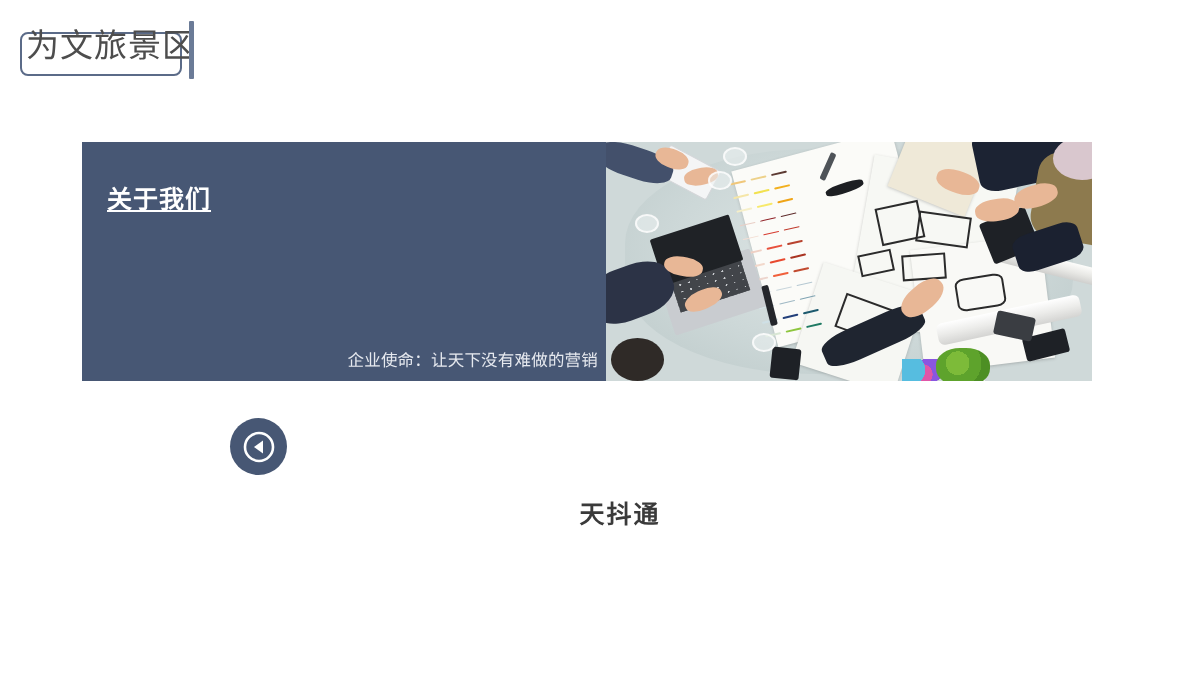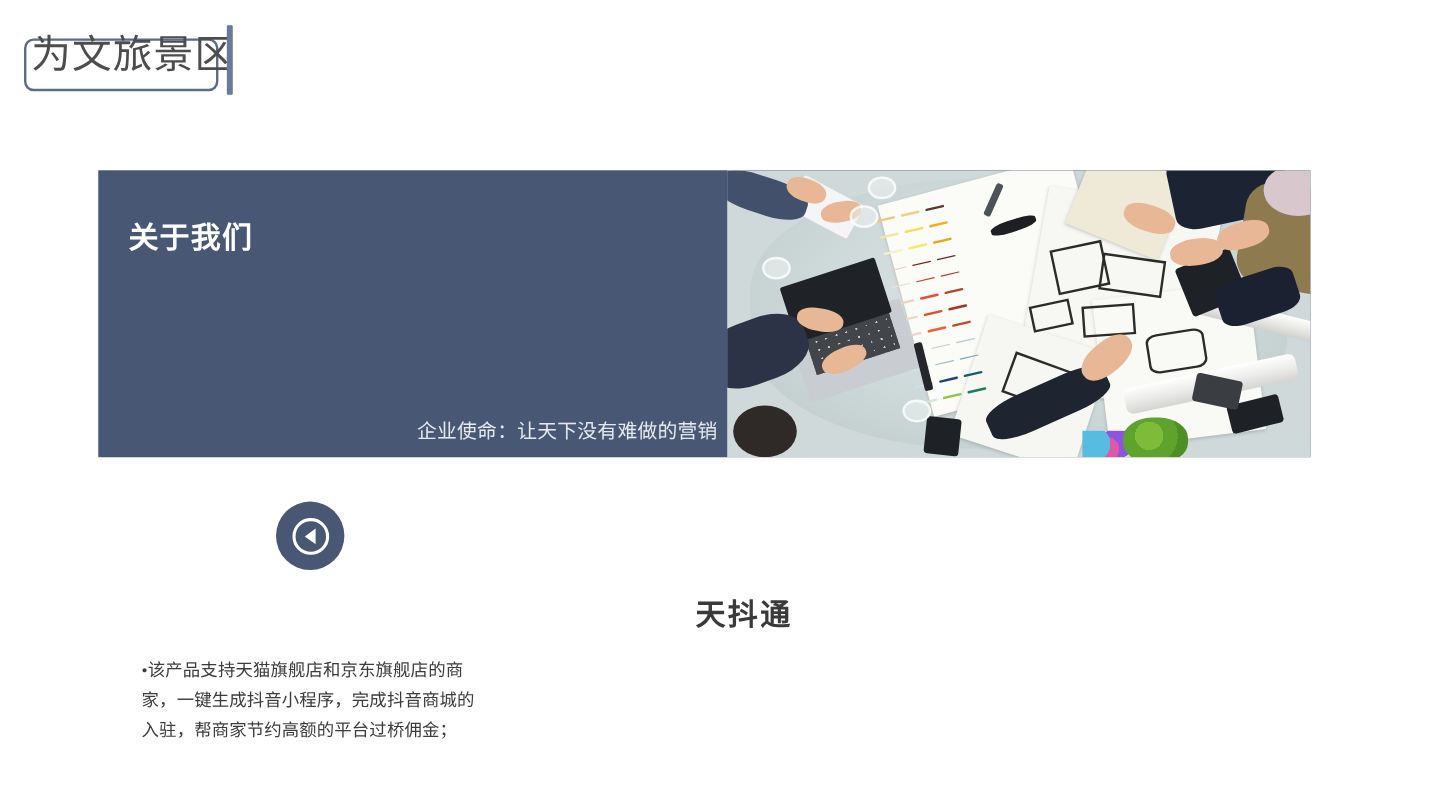--- a/index.html
+++ b/index.html
@@ -93,20 +93,21 @@
 
   .about-heading {
     position: absolute;
     left: 25px;
     top: 42px;
     font-size: 25px;
     font-weight: bold;
     color: #ffffff;
     letter-spacing: 1px;
     line-height: 30px;
+    text-decoration: underline;
   }
 
   .about-body {
     position: absolute;
     left: 48px;
     top: 94px;
     width: 478px;
     font-size: 16.5px;
     line-height: 34px;
     color: #e6e9ef;
@@ -294,21 +295,20 @@
     top: 418px;
     width: 1200px;
     height: 250px;
     display: flex;
   }
 
   .feature {
     flex: 1 1 0;
     position: relative;
     text-align: center;
-    font-family: Liberation Serif, serif;
   }
 
   .feature-icon {
     width: 57px;
     height: 57px;
     border-radius: 50%;
     background: #475774;
     margin: 0 auto;
     display: flex;
     align-items: center;
@@ -473,18 +473,17 @@
 <div class="features">
 
   <div class="feature">
     <div class="feature-icon">
       <svg width="34" height="34" viewBox="0 0 34 34" aria-hidden="true">
         <circle cx="17" cy="17" r="14" fill="none" stroke="#ffffff" stroke-width="2.6"></circle>
         <path d="M21 10.5 L21 23.5 L12 17 Z" fill="#ffffff"></path>
       </svg>
     </div>
     <div class="feature-title">天抖通</div>
-    <div class="feature-desc">•该产品支持天猫旗舰店和京东旗舰店的商家，一键生成抖音小程序，完成抖音商城的入驻，帮商家节约高额的平台过桥佣金；</div>
   </div>
 
 
 
 </div>
 
 </body></html>

